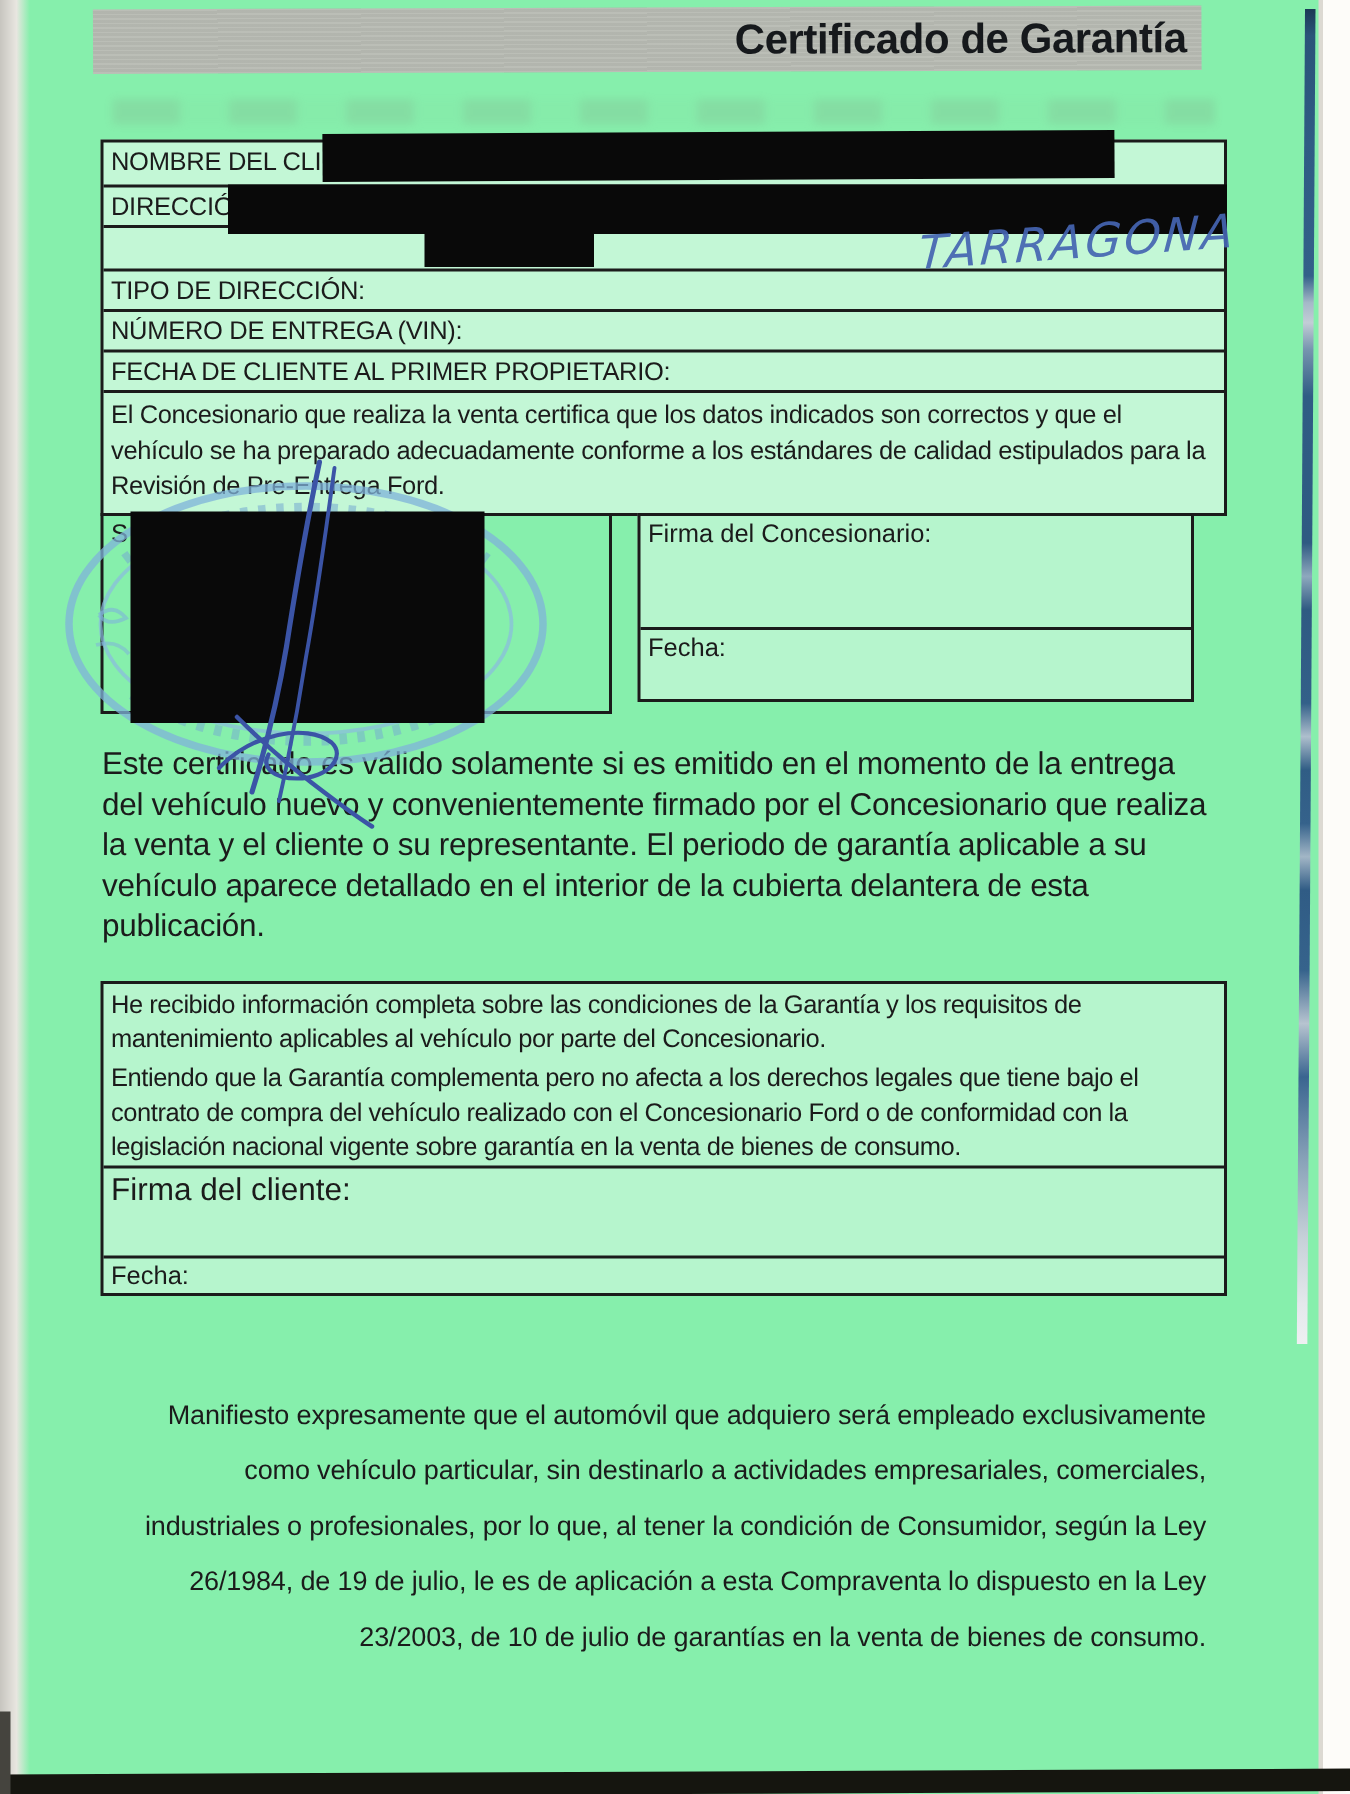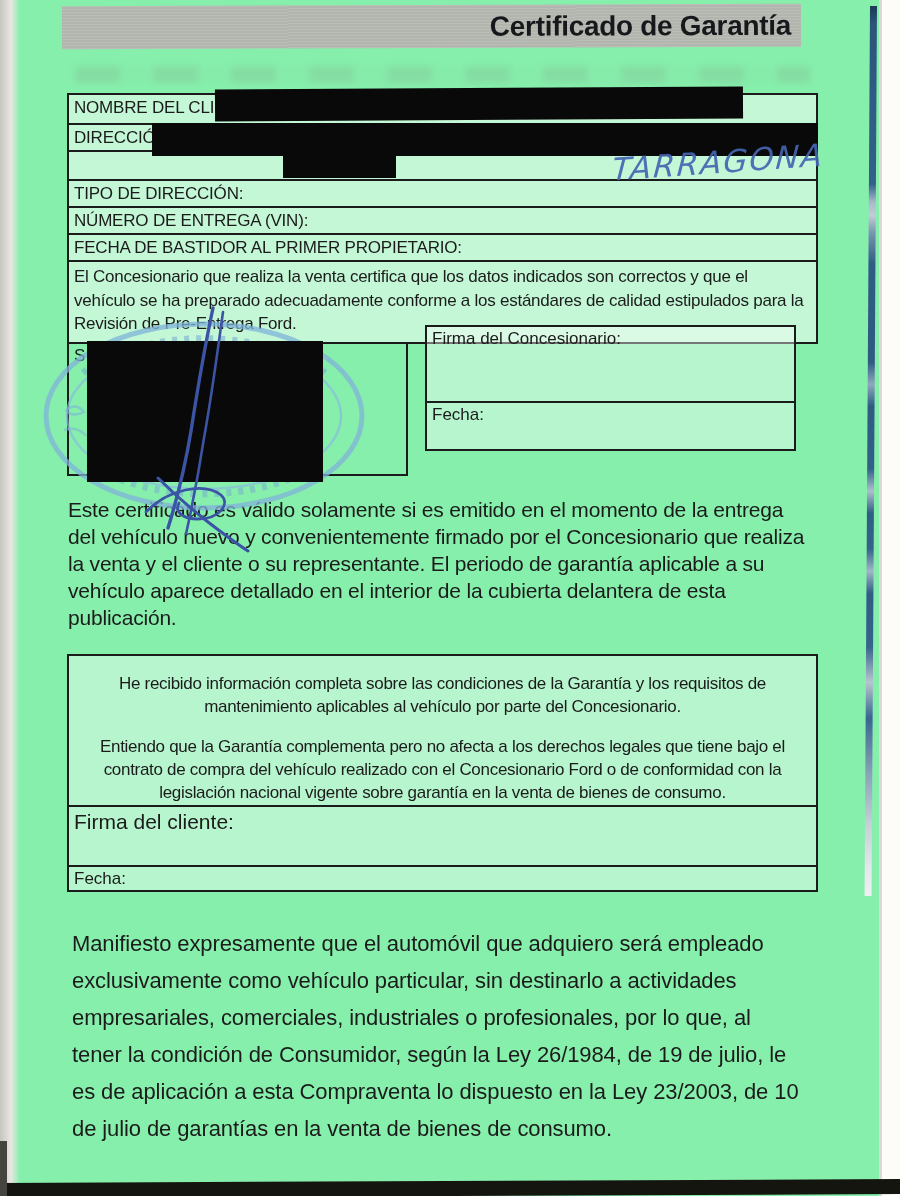--- a/index.html
+++ b/index.html
@@ -57,44 +57,44 @@
   #redact-stamp{left:87px;top:341px;width:236px;height:141px;}
 
   
   .handwritten{position:absolute;left:612px;top:143px;width:240px;z-index:3;
     font-family:"DejaVu Sans",sans-serif;font-style:italic;font-size:31px;
     color:#4565b2;transform:rotate(-4deg) skewX(-8deg);letter-spacing:2px;opacity:.92;}
 
   
   .sig-stamp-box{position:absolute;left:67px;top:342px;width:341px;height:134px;
     border:2px solid #1b1b1b;box-sizing:border-box;padding:2px 5px;font-size:17px;z-index:0;}
-  .sig-right-box{position:absolute;left:425px;top:325px;width:371px;height:126px;
+  .sig-right-box{position:absolute;left:425px;top:342px;width:371px;height:126px;
     border:2px solid #1b1b1b;box-sizing:border-box;background:rgba(255,255,255,.4);}
   .sig-firma-cell{height:76px;border-bottom:2px solid #1b1b1b;box-sizing:border-box;
     padding:2px 5px;font-size:17px;}
   .sig-fecha-cell{padding:2px 5px;font-size:17px;}
   .stamp-svg{position:absolute;left:38px;top:318px;width:332px;height:196px;z-index:1;}
   .scribble-svg{position:absolute;left:128px;top:306px;width:152px;height:248px;z-index:3;}
 
   
   .validity{position:absolute;left:68px;top:496px;width:742px;
     font-size:21px;line-height:27px;letter-spacing:-.2px;}
 
   
   .consent-box{position:absolute;left:67px;top:654px;width:751px;
     border:2px solid #1b1b1b;box-sizing:border-box;background:rgba(255,255,255,.4);}
-  .consent-box p{margin:0;padding:16px 5px 1px;font-size:17px;line-height:23px;letter-spacing:-.3px;text-align:center;}
+  .consent-box p{margin:0;padding:2px 5px 1px;font-size:17px;line-height:23px;letter-spacing:-.3px;}
   .client-sign-row{border-top:2px solid #1b1b1b;height:60px;box-sizing:border-box;
     padding:3px 5px;font-size:21px;}
   .client-date-row{border-top:2px solid #1b1b1b;height:25px;box-sizing:border-box;
     padding:2px 5px;font-size:17px;}
 
   
   .declaration{position:absolute;left:72px;top:925px;width:732px;
-    font-size:22px;line-height:37px;letter-spacing:-.1px;}
+    font-size:18px;line-height:37px;letter-spacing:-.1px;text-align:right;}
 </style>
 </head>
 <body>
 
 <div id="page">
 
   <div class="left-edge"></div>
   <div class="right-paper"></div>
   <div class="page-edge-line"></div>
   <div class="blue-strip"></div>
@@ -114,21 +114,21 @@
     <div class="form-row empty">
       <span></span>
     </div>
     <div class="form-row">
       <span>TIPO DE DIRECCIÓN:</span>
     </div>
     <div class="form-row">
       <span>NÚMERO DE ENTREGA (VIN):</span>
     </div>
     <div class="form-row">
-      <span>FECHA DE BASTIDOR AL PRIMER PROPIETARIO:</span>
+      <span>FECHA DE CLIENTE AL PRIMER PROPIETARIO:</span>
     </div>
     <div class="statement">El Concesionario que realiza la venta certifica que los datos indicados son correctos y que el vehículo se ha preparado adecuadamente conforme a los estándares de calidad estipulados para la Revisión de Pre-Entrega Ford.</div>
   </div>
 
   <div class="redaction" id="redact-nombre"></div>
   <div class="redaction" id="redact-direccion"></div>
   <div class="redaction" id="redact-direccion-tab"></div>
 
   <div class="handwritten">TARRAGONA</div>
 

